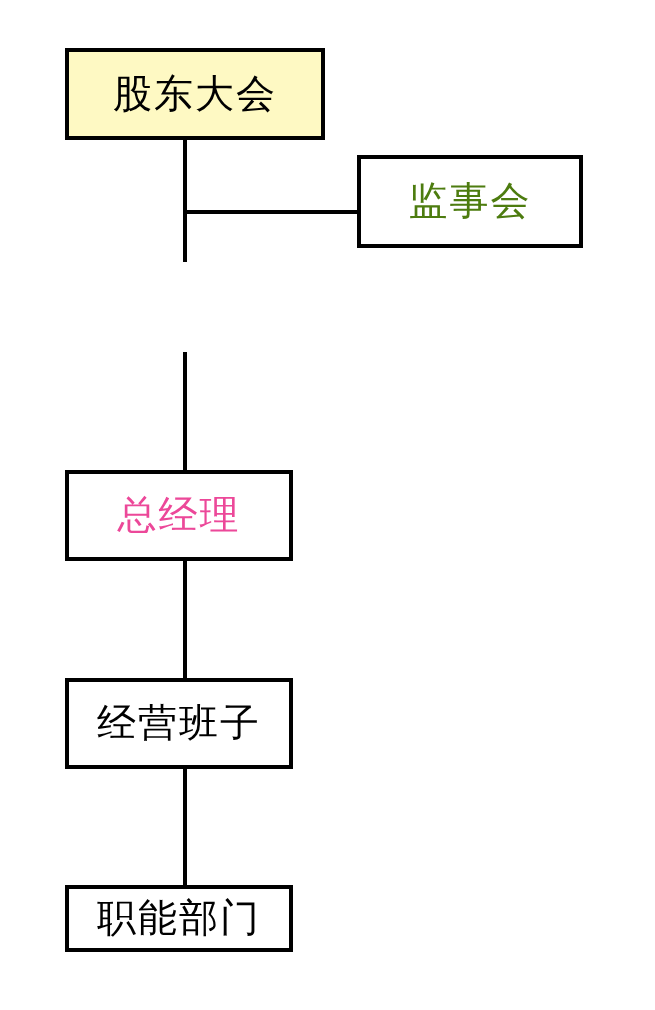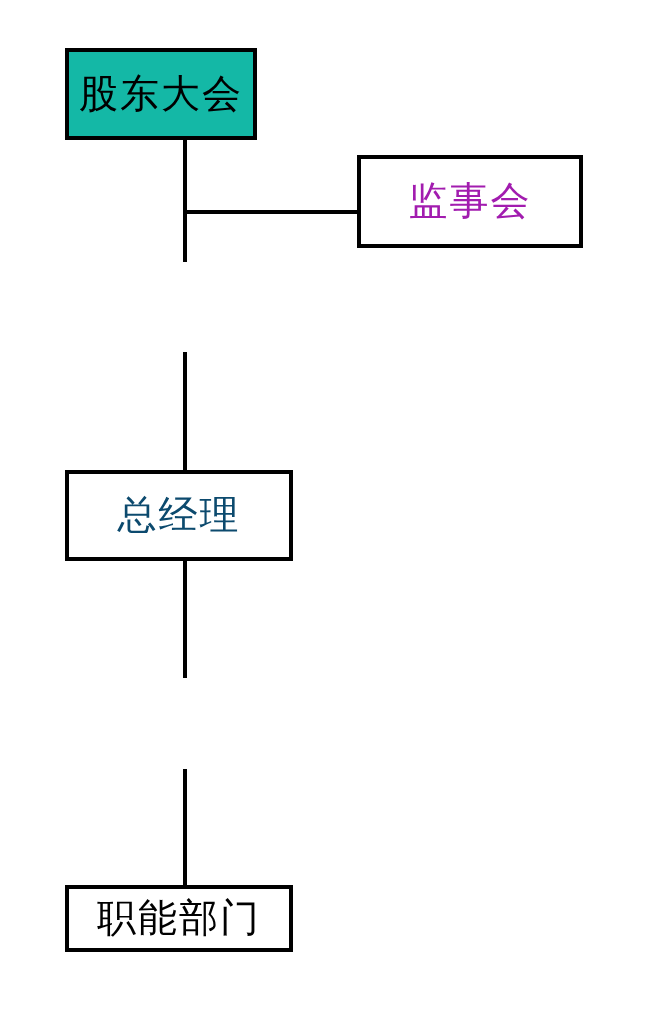--- a/index.html
+++ b/index.html
@@ -46,31 +46,34 @@
 <body>
 
 <div id="canvas" style="width: 655px; height: 1010px; background: rgb(255, 255, 255);">
 
   <div class="connector" id="conn-0" style="background: rgb(0, 0, 0); left: 183px; top: 140px; width: 4px; height: 122px;"></div>
   <div class="connector" id="conn-1" style="background: rgb(0, 0, 0); left: 183px; top: 210px; width: 176px; height: 4px;"></div>
   <div class="connector" id="conn-2" style="background: rgb(0, 0, 0); left: 183px; top: 352px; width: 4px; height: 118px;"></div>
   <div class="connector" id="conn-3" style="background: rgb(0, 0, 0); left: 183px; top: 561px; width: 4px; height: 117px;"></div>
   <div class="connector" id="conn-4" style="background: rgb(0, 0, 0); left: 183px; top: 769px; width: 4px; height: 116px;"></div>
 
-  <div class="node" id="node-0" style="left: 65px; top: 48px; width: 192px; height: 92px; border-width: 4px; border-color: rgb(0, 0, 0); background: #14b8a6; text-align: right;">
+  <div class="node" id="node-0" style="left: 65px; top: 48px; width: 260px; height: 92px; border-width: 4px; border-color: rgb(0, 0, 0); background: #fef9c3; text-align: right;">
     <span class="node-label" style="color: rgb(0, 0, 0);">股东大会</span>
   </div>
 
   <div class="node" id="node-1" style="left: 357px; top: 155px; width: 226px; height: 93px; border-width: 4px; border-color: rgb(0, 0, 0); background: rgb(255, 255, 255);">
-    <span class="node-label" style="color: #a21caf;">监事会</span>
+    <span class="node-label" style="color: #4d7c0f;">监事会</span>
   </div>
 
 
   <div class="node" id="node-3" style="left: 65px; top: 470px; width: 228px; height: 91px; border-width: 4px; border-color: rgb(0, 0, 0); background: rgb(255, 255, 255);">
-    <span class="node-label" style="color: #0c4a6e;">总经理</span>
+    <span class="node-label" style="color: #ec4899;">总经理</span>
   </div>
 
+  <div class="node" id="node-4" style="left: 65px; top: 678px; width: 228px; height: 91px; border-width: 4px; border-color: rgb(0, 0, 0); background: rgb(255, 255, 255);">
+    <span class="node-label" style="color: rgb(0, 0, 0);">经营班子</span>
+  </div>
 
   <div class="node" id="node-5" style="left: 65px; top: 885px; width: 228px; height: 67px; border-width: 4px; border-color: rgb(0, 0, 0); background: rgb(255, 255, 255);">
     <span class="node-label" style="color: rgb(0, 0, 0);">职能部门</span>
   </div>
 
 </div>
 
 </body></html>

